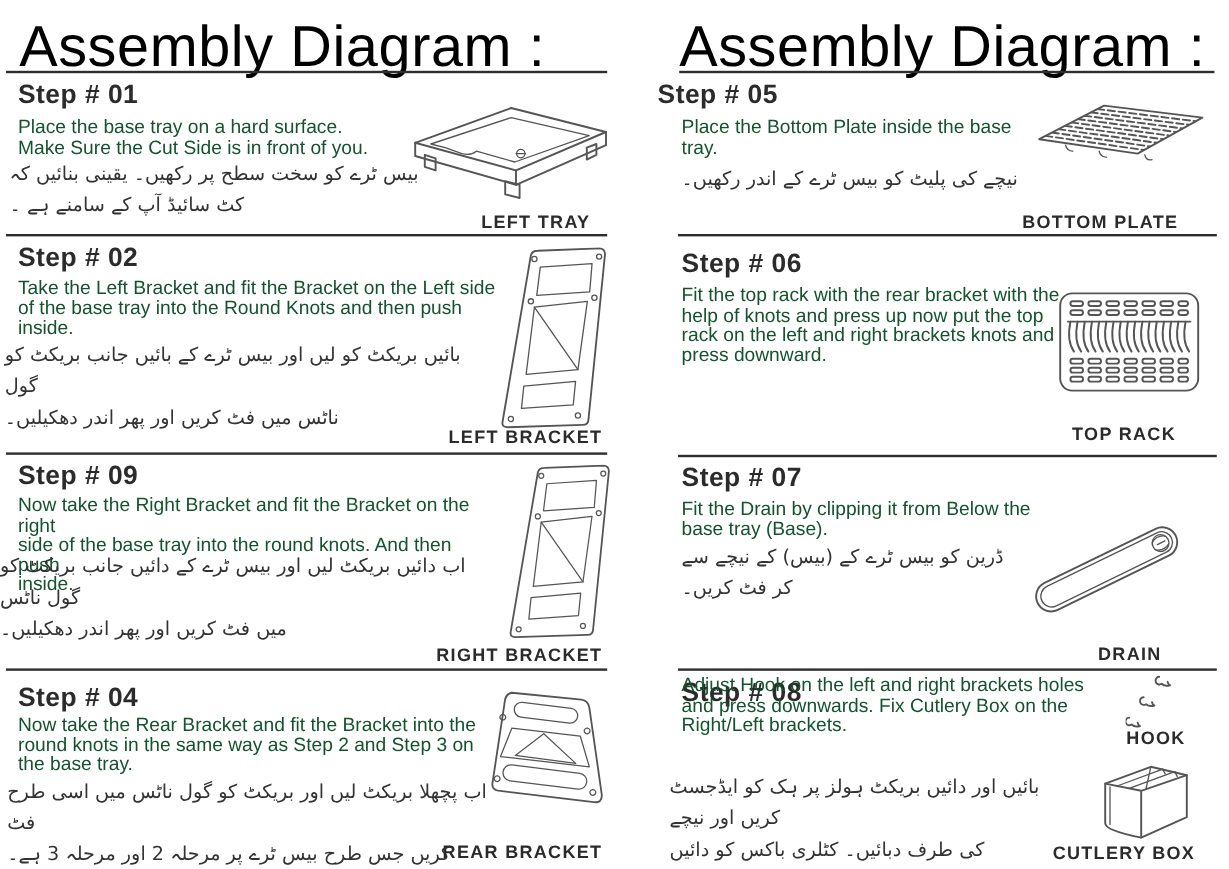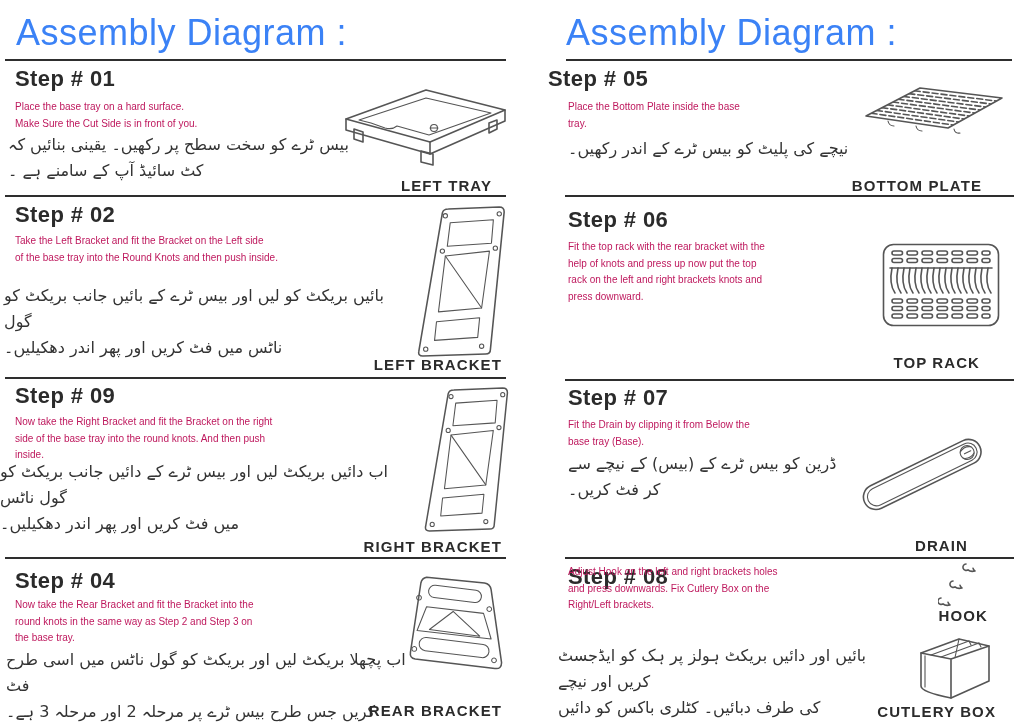--- a/index.html
+++ b/index.html
@@ -6,41 +6,41 @@
   .page{
     position:relative;
     width:1024px;height:724px;
     background:#ffffff;
     font-family:"Liberation Sans",sans-serif;
     color:#3a3a3a;
     overflow:hidden;
   }
   .abs{position:absolute;}
   .title{
-    font-size:36px;
+    font-size:48px;
     font-weight:400;
     letter-spacing:0.5px;
-    color:#3b82f6;
+    color:#000000;
     white-space:nowrap;
   }
   .rule{
     height:2px;
     background:#2e2e2e;
   }
   .step-heading{
     font-size:22px;
     font-weight:700;
     letter-spacing:0.4px;
     color:#2b2b2b;
     white-space:nowrap;
   }
   .en{
-    font-size:10px;
+    font-size:16px;
     line-height:16.5px;
-    color:#be185d;
+    color:#14532d;
     white-space:pre-line;
   }
   .ur{
     font-family:"DejaVu Sans",sans-serif;
     font-size:16px;
     line-height:26px;
     color:#333333;
     direction:rtl;
     text-align:left;
     white-space:pre-line;

